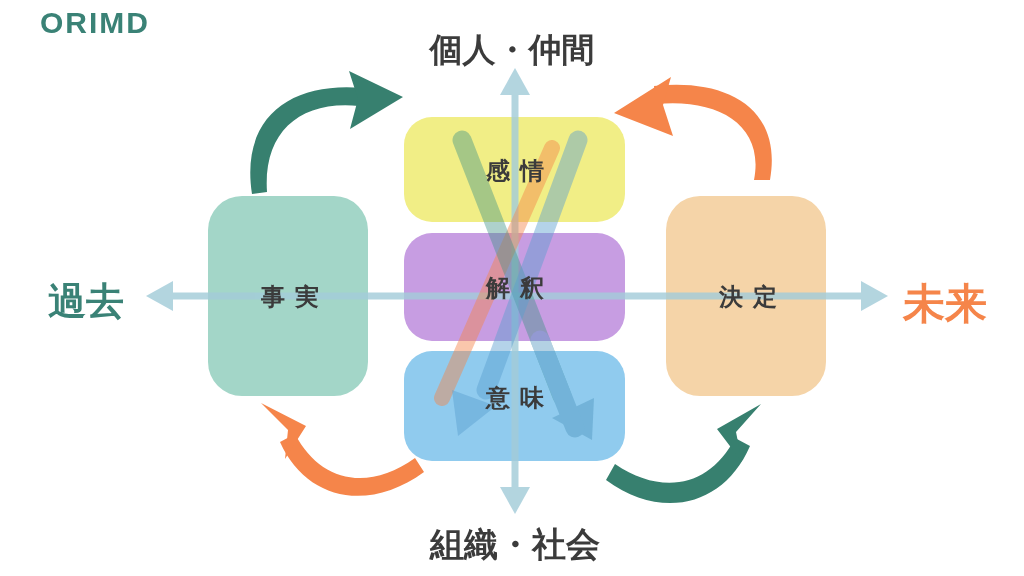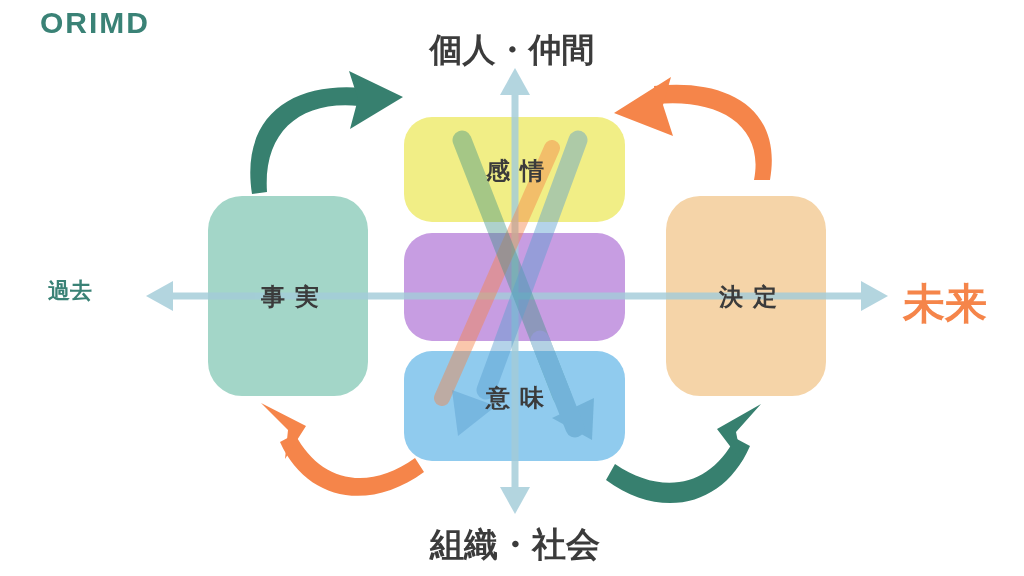--- a/index.html
+++ b/index.html
@@ -16,21 +16,21 @@
   .box-emotion{left:404px;top:117px;width:221px;height:105px;background:#f1ee86;border-radius:28px;}
   .box-interpretation{left:404px;top:233px;width:221px;height:108px;background:#c79de2;border-radius:28px;}
   .box-meaning{left:404px;top:351px;width:221px;height:110px;background:#90cbee;border-radius:28px;}
   .box-fact{left:208px;top:196px;width:160px;height:200px;background:#a3d6c8;border-radius:34px;}
   .box-decision{left:666px;top:196px;width:160px;height:200px;background:#f5d4a8;border-radius:34px;}
 
   .lbl{position:absolute;font-weight:700;color:#3b3b3b;white-space:nowrap;}
   .title{left:40px;top:6px;font-size:30px;letter-spacing:2px;color:#3a8276;font-weight:800;}
   .axis-top{left:512px;top:28px;transform:translateX(-50%);font-size:33px;}
   .axis-bottom{left:515px;top:522px;transform:translateX(-50%);font-size:34px;}
-  .axis-left{left:48px;top:276px;font-size:22px;color:#3a8276;}
+  .axis-left{left:48px;top:276px;font-size:38px;color:#3a8276;}
   .axis-right{left:903px;top:276px;font-size:42px;color:#f5854a;}
 
   .box-lbl{font-size:24px;letter-spacing:0.42em;transform:translate(-50%,-50%);}
   .box-lbl.l-emotion{left:520px;top:171px;}
   .box-lbl.l-interpretation{left:520px;top:288px;}
   .box-lbl.l-meaning{left:520px;top:398px;}
   .box-lbl.l-fact{left:295px;top:297px;}
   .box-lbl.l-decision{left:753px;top:297px;text-align:right;}
 </style>
 </head>
@@ -92,18 +92,19 @@
   </svg>
 
   <div class="layer labels">
     <div class="lbl title">ORIMD</div>
     <div class="lbl axis-bottom">組織・社会</div>
     <div class="lbl axis-top">個人・仲間</div>
     <div class="lbl axis-left">過去</div>
     <div class="lbl axis-right">未来</div>
 
     <div class="lbl box-lbl l-emotion">感情</div>
+    <div class="lbl box-lbl l-interpretation">解釈</div>
     <div class="lbl box-lbl l-meaning">意味</div>
     <div class="lbl box-lbl l-fact">事実</div>
     <div class="lbl box-lbl l-decision">決定</div>
   </div>
 
 </div>
 
 </body></html>

